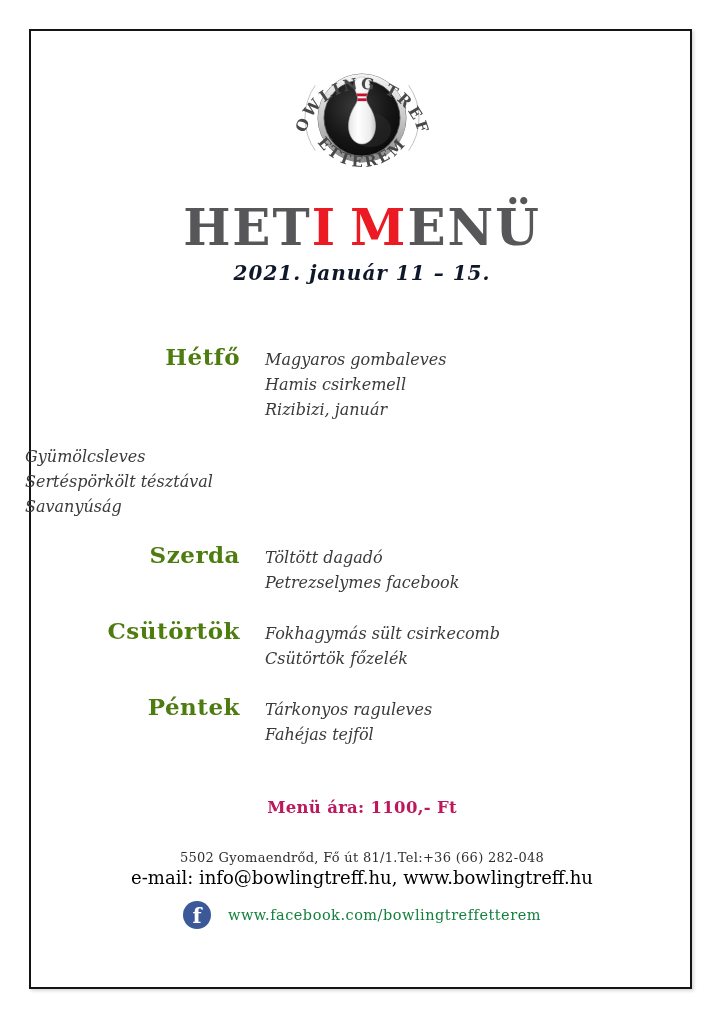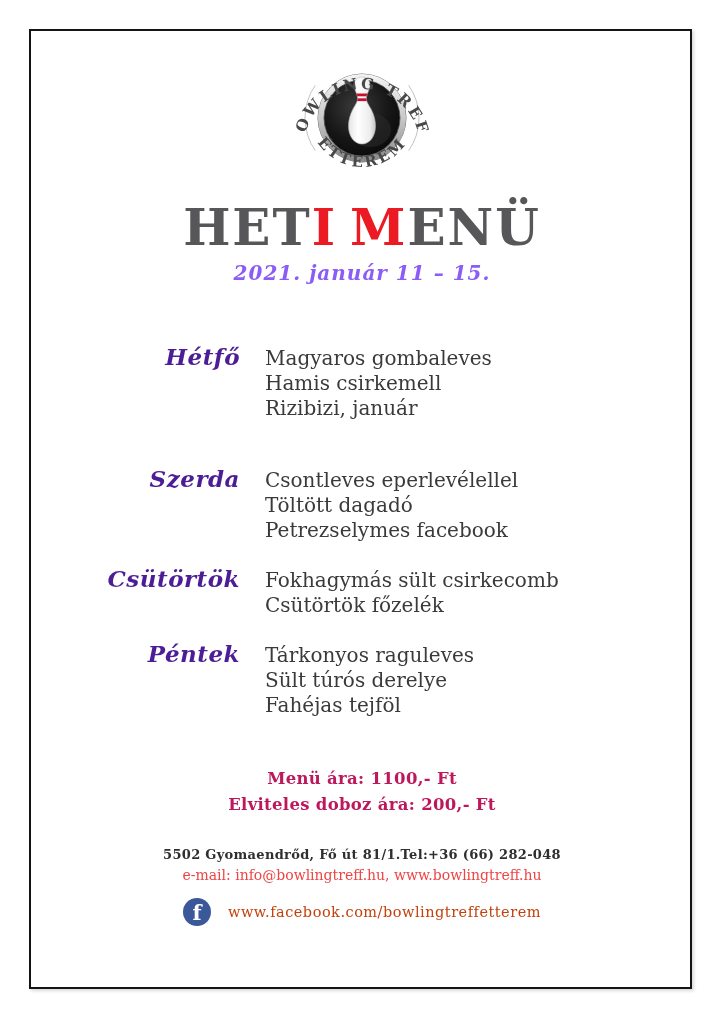--- a/index.html
+++ b/index.html
@@ -31,57 +31,57 @@
     letter-spacing: 2px;
     color: #57575a;
     line-height: 1.12;
     white-space: nowrap;
   }
   .title .red { color: #ec1b23; }
   .title .seg-m { margin-left: 13px; }
   .date-line {
     margin-top: 5px;
     font-size: 20px; font-weight: bold; font-style: italic;
-    color: #8b5cf6; letter-spacing: 1px;
+    color: #0f172a; letter-spacing: 1px;
   }
   .menu { margin-top: 58px; width: 100%; }
   .day-row { display: flex; align-items: baseline; margin-bottom: 22px; }
   .day-name {
     width: 240px; text-align: right;
-    font-size: 23px; font-weight: bold; font-style: italic;
-    color: #4c1d95; letter-spacing: 0.5px;
+    font-size: 23px; font-weight: bold; 
+    color: #4d7c0f; letter-spacing: 0.5px;
     flex: none;
   }
   .day-items {
     margin-left: 25px; text-align: left;
-    font-size: 20px; line-height: 25px; color: #3a3a3c;
+    font-size: 16px; line-height: 25px; color: #3a3a3c; font-style: italic;
   }
   .prices {
     margin-top: 26px; text-align: center;
     font-weight: bold; font-size: 16.5px; line-height: 26px;
     color: #be185d; letter-spacing: 0.3px;
   }
   .footer { margin-top: 27px; text-align: center; }
   .addr {
-    font-weight: bold; font-size: 13px; line-height: 20px;
+    font-weight: normal; font-size: 13px; line-height: 20px;
     color: #2f2f31; letter-spacing: 0.3px;
   }
-  .contact { font-size: 14px; line-height: 20px; color: #ef4444; }
+  .contact { font-size: 18px; line-height: 20px; color: #000000; }
   .fb-row { margin-top: 13px; display: flex; align-items: center; }
   .fb-icon {
     width: 28px; height: 28px; border-radius: 50%;
     background: #3b5998; color: #ffffff;
     display: flex; align-items: flex-end; justify-content: center;
     font-size: 21px; font-weight: bold; line-height: 26px;
     overflow: hidden; cursor: pointer;
     flex: none;
   }
   .fb-link {
     margin-left: 17px;
-    font-size: 14.5px; color: #c2410c; letter-spacing: 0.5px;
+    font-size: 14.5px; color: #15803d; letter-spacing: 0.5px;
     text-decoration: none; cursor: pointer;
   }
 </style>
 </head>
 <body>
 
 <div class="page-frame"></div>
 
 <div class="content">
 
@@ -141,53 +141,55 @@
     <div class="day-row">
       <div class="day-name">Hétfő</div>
       <div class="day-items">
         <div>Magyaros gombaleves</div>
         <div>Hamis csirkemell</div>
         <div>Rizibizi, január</div>
       </div>
     </div>
 
     <div class="day-row">
+      <div class="day-items">
+        <div>Gyümölcsleves</div>
+        <div>Sertéspörkölt tésztával</div>
+        <div>Savanyúság</div>
+      </div>
     </div>
 
     <div class="day-row">
       <div class="day-name">Szerda</div>
       <div class="day-items">
-        <div>Csontleves eperlevélellel</div>
         <div>Töltött dagadó</div>
         <div>Petrezselymes facebook</div>
       </div>
     </div>
 
     <div class="day-row">
       <div class="day-name">Csütörtök</div>
       <div class="day-items">
         <div>Fokhagymás sült csirkecomb</div>
         <div>Csütörtök főzelék</div>
       </div>
     </div>
 
     <div class="day-row">
       <div class="day-name">Péntek</div>
       <div class="day-items">
         <div>Tárkonyos raguleves</div>
-        <div>Sült túrós derelye</div>
         <div>Fahéjas tejföl</div>
       </div>
     </div>
 
   </div>
 
   <div class="prices">
     <div>Menü ára: 1100,- Ft</div>
-    <div>Elviteles doboz ára: 200,- Ft</div>
   </div>
 
   <div class="footer">
     <div class="addr">5502 Gyomaendrőd, Fő út 81/1.Tel:+36 (66) 282-048</div>
     <div class="contact">e-mail: info@bowlingtreff.hu, www.bowlingtreff.hu</div>
   </div>
 
   <div class="fb-row">
     <div class="fb-icon">f</div>
     <a class="fb-link">www.facebook.com/bowlingtreffetterem</a>

